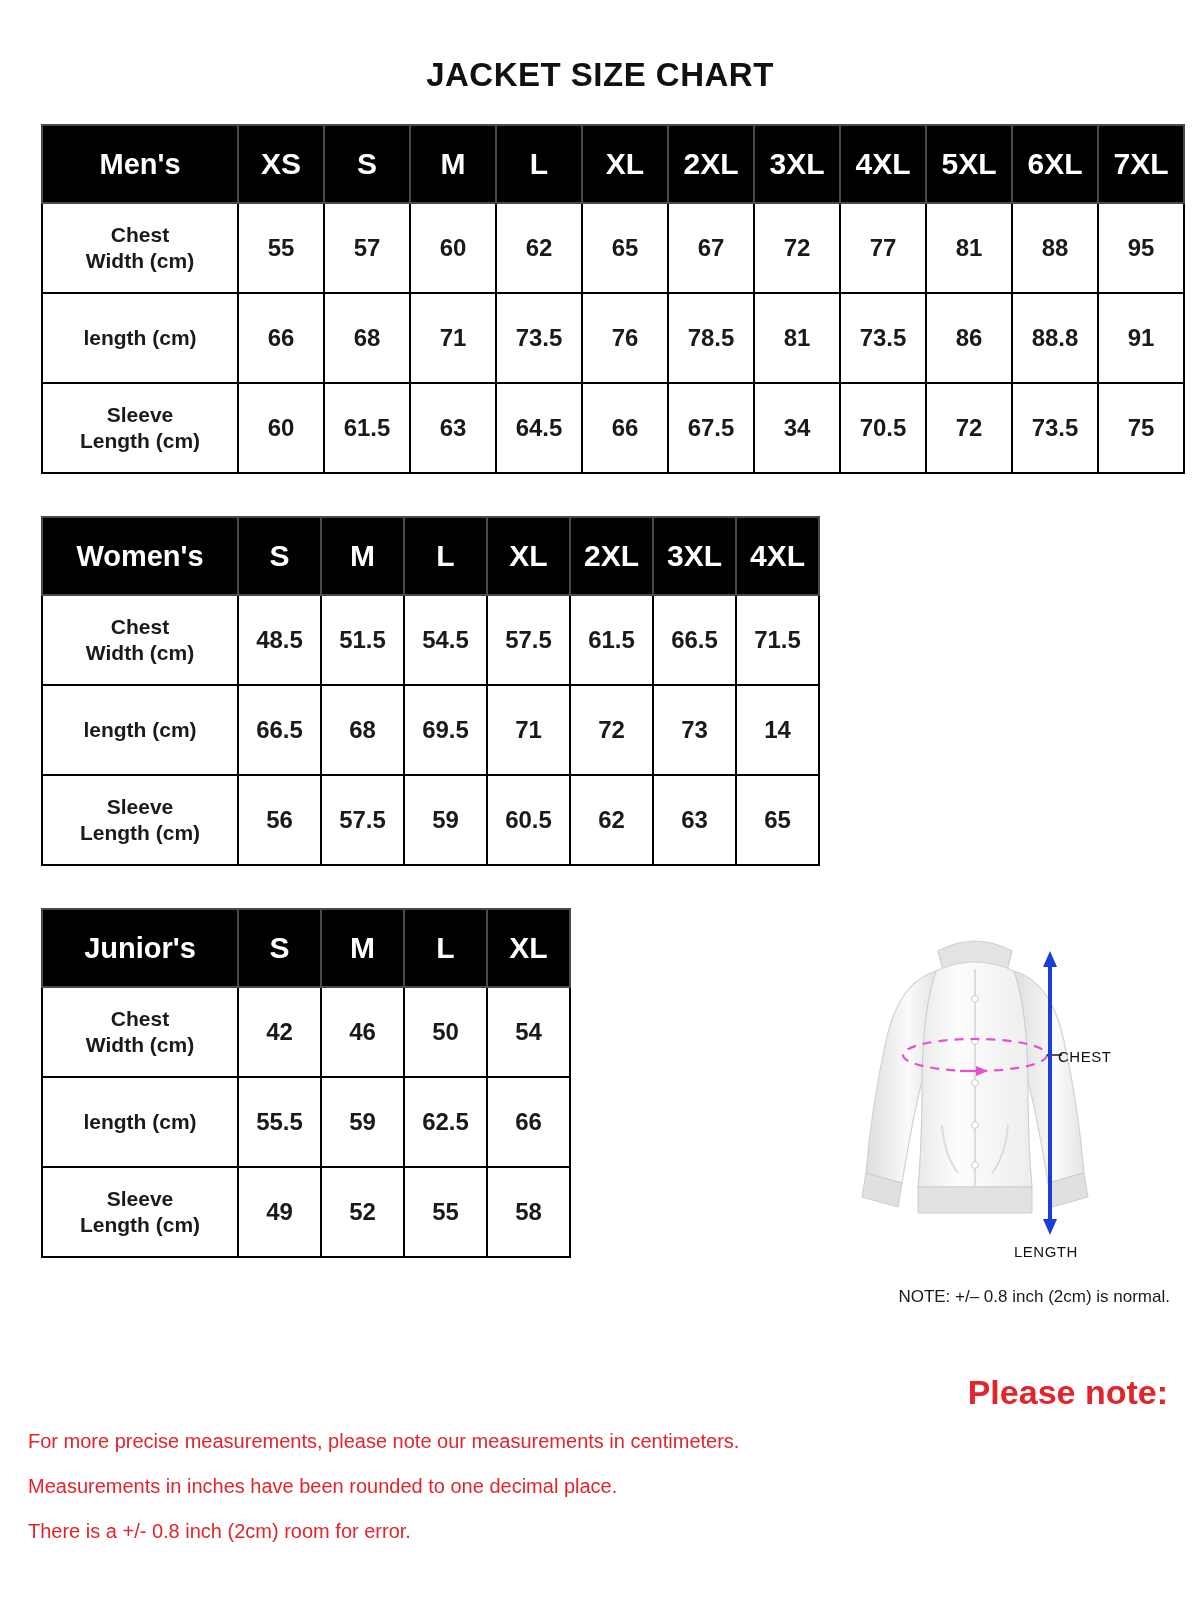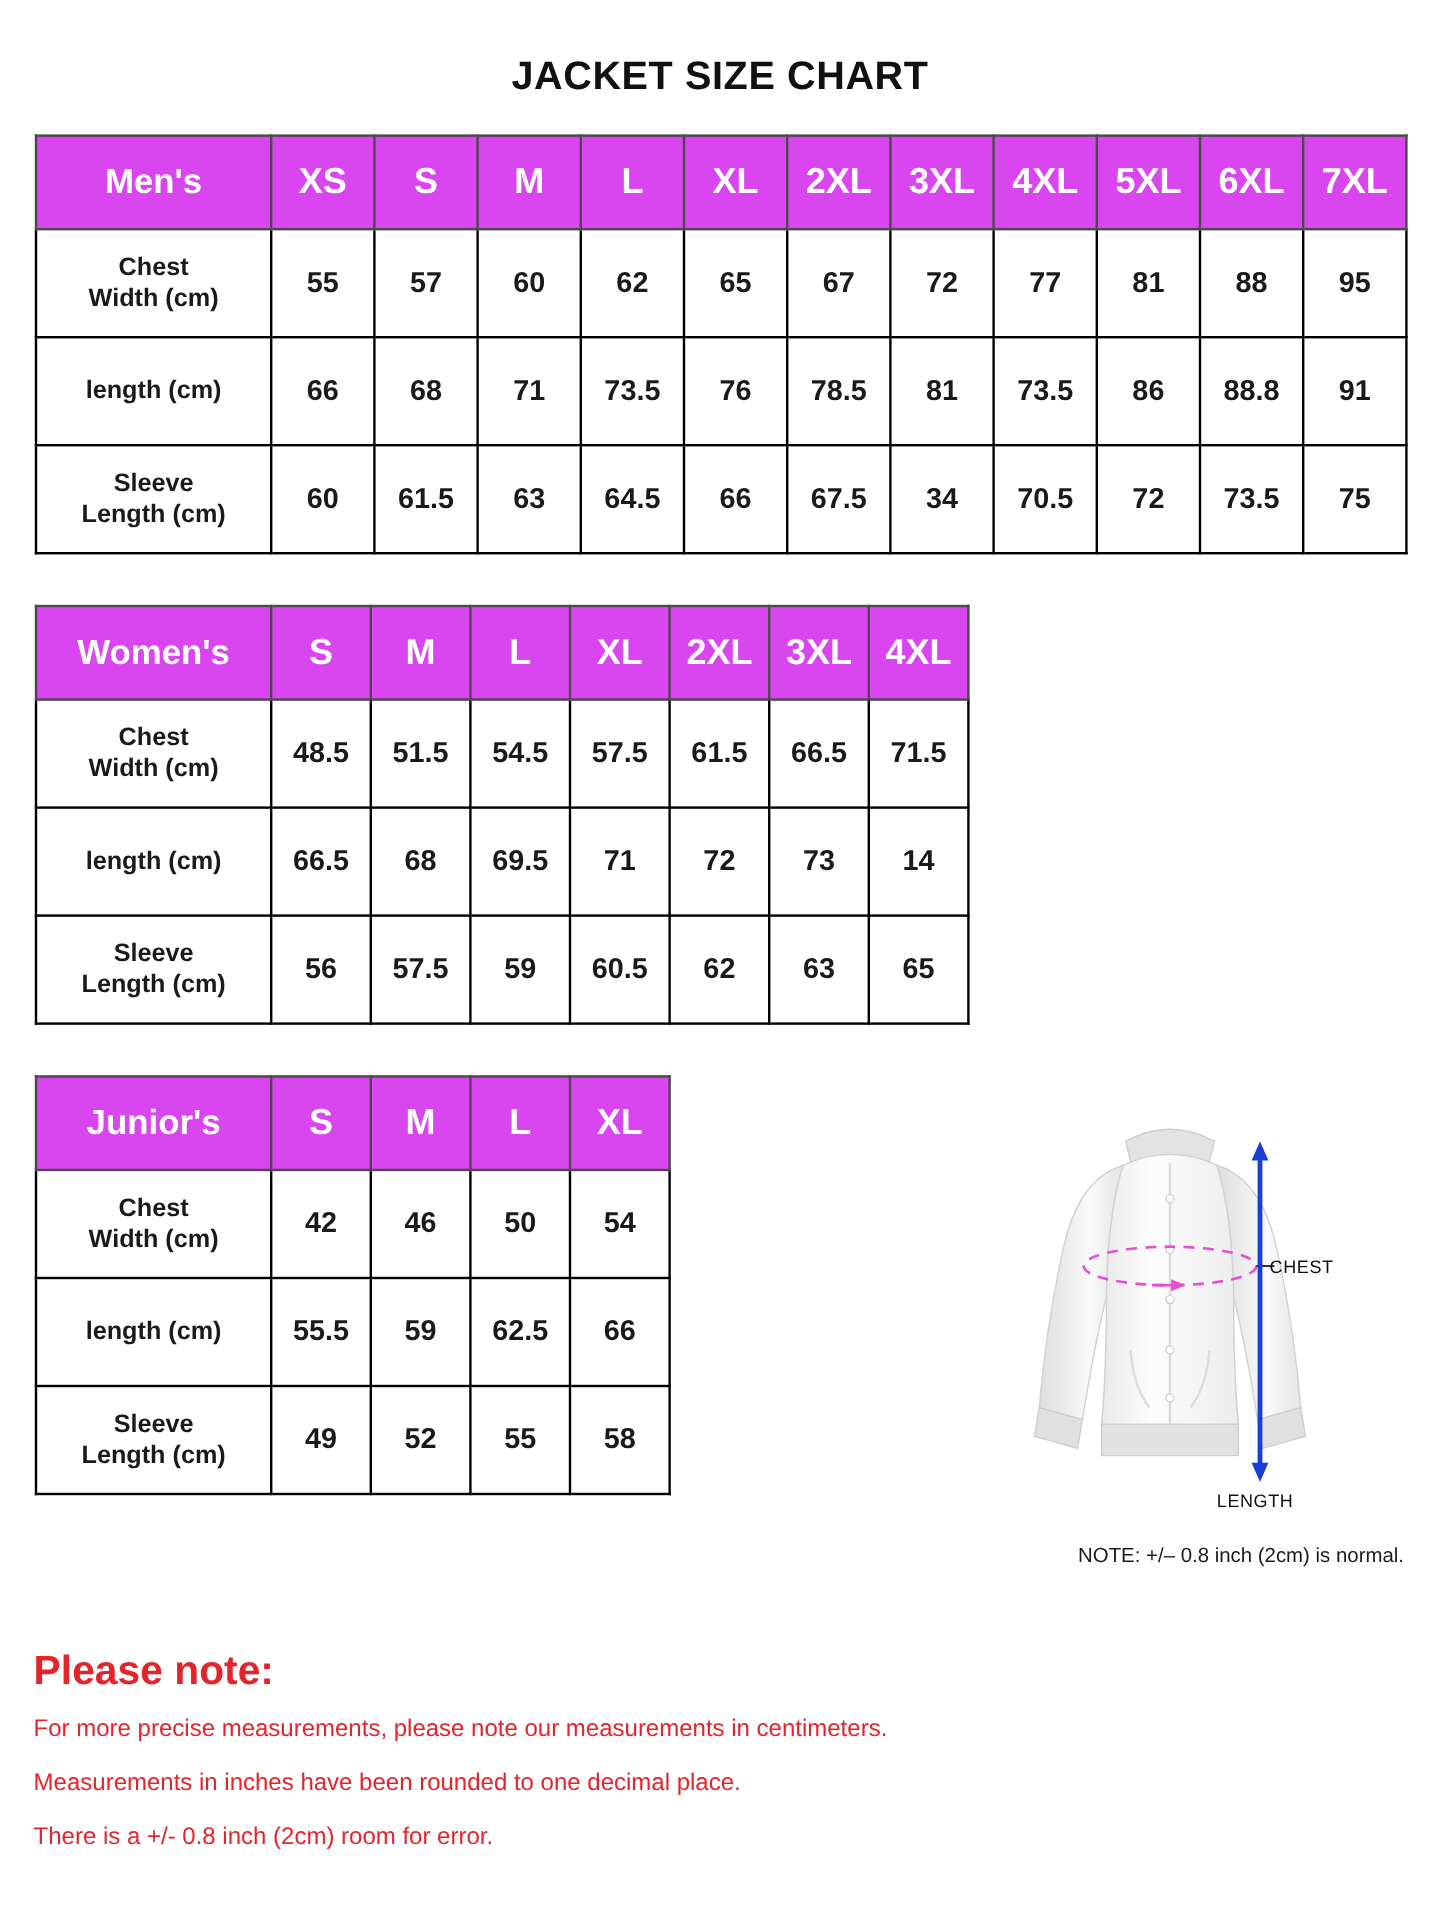--- a/index.html
+++ b/index.html
@@ -13,21 +13,21 @@
     font-family: "Liberation Sans", sans-serif;
     color: #1a1a1a;
     position: relative;
     overflow: hidden;
   }
   .page {
     position: relative;
     width: 1200px;
     height: 1610px;
     box-sizing: border-box;
-    padding: 0;
+    padding: 12px;
   }
   .title {
     text-align: center;
     font-size: 33px;
     font-weight: bold;
     letter-spacing: 0.5px;
     color: #111;
     padding-top: 44px;
     margin: 0 0 30px 0;
   }
@@ -39,21 +39,21 @@
   }
   table.size-table td, table.size-table th {
     border: 2px solid #000;
     text-align: center;
     vertical-align: middle;
     font-weight: bold;
     color: #1a1a1a;
     padding: 0;
   }
   table.size-table thead th {
-    background: #d946ef;
+    background: #000000;
     color: #ffffff;
     border: 2px solid #4a4a4a;
     height: 76px;
     font-size: 30px;
   }
   table.size-table thead th.row-label-head {
     font-size: 29px;
   }
   table.size-table tbody td.row-label {
     font-size: 21px;
@@ -121,24 +121,25 @@
   }
 
   
   .please-note {
     position: absolute;
     left: 28px;
     top: 1373px;
     width: 1140px;
   }
   .please-note h2 {
-    margin: 0 0 18px 0;
+    margin: 0 0 18px 12px;
     font-size: 34px;
     font-weight: bold;
     color: #e3242b;
+    text-align: right;
   }
   .please-note p {
     margin: 0 0 22px 0;
     font-size: 20px;
     color: #e3242b;
   }
 </style>
 </head>
 <body>
 

